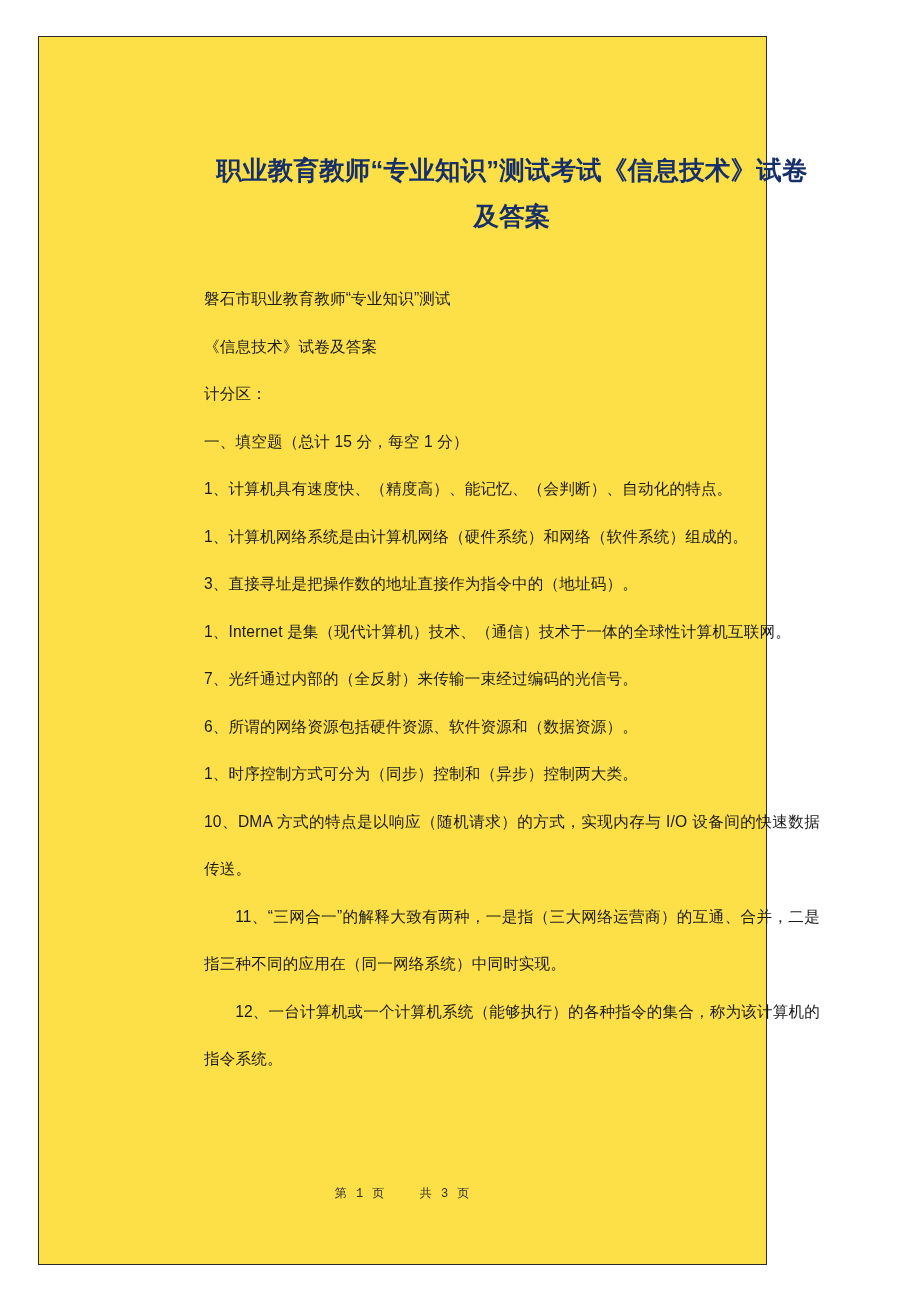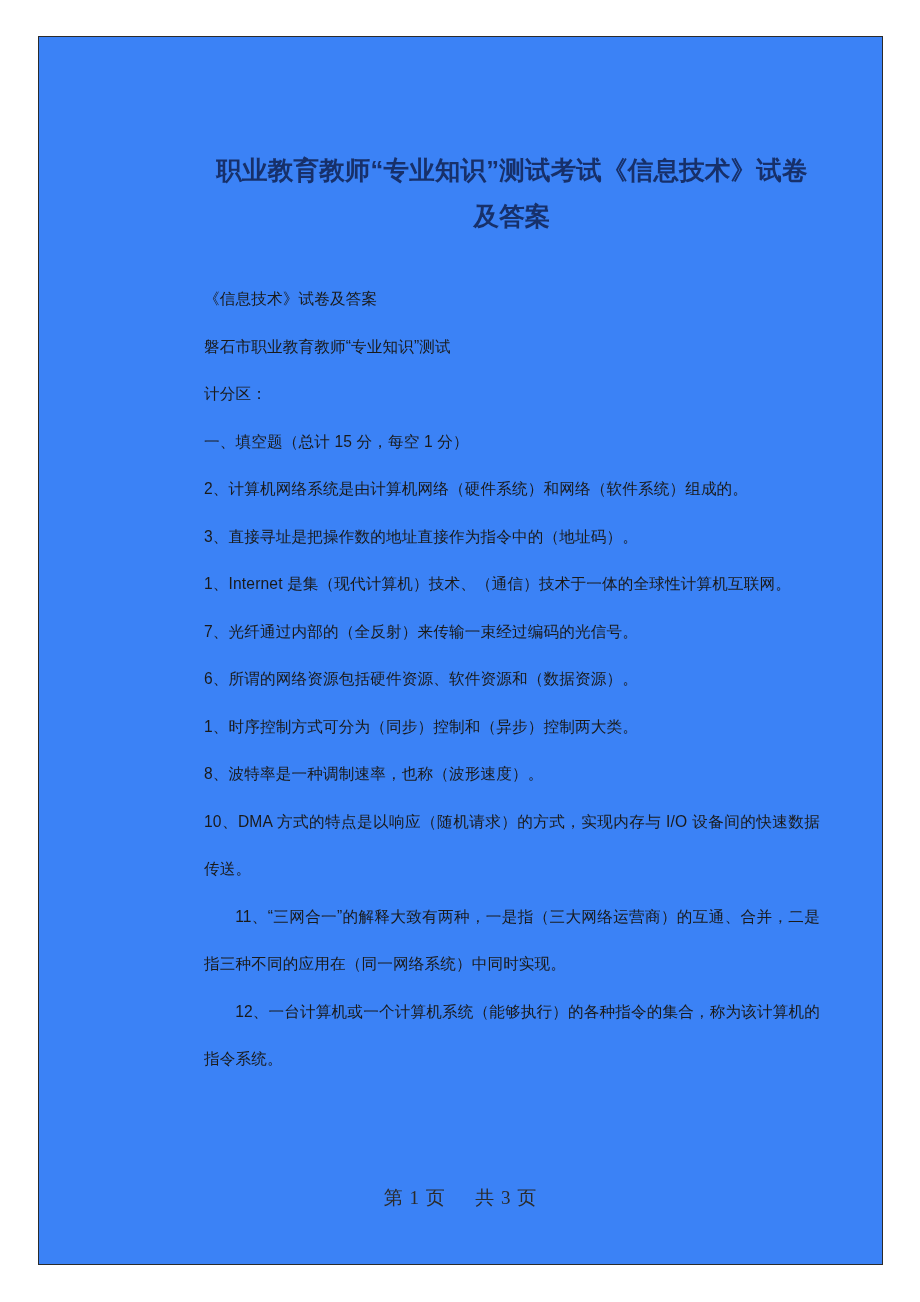--- a/index.html
+++ b/index.html
@@ -13,25 +13,25 @@
     position: relative;
     font-family: "Liberation Sans", "DejaVu Sans", sans-serif;
     overflow: hidden;
   }
 
   
   .page-frame {
     position: absolute;
     left: 38px;
     top: 36px;
-    width: 845px;
+    width: 729px;
     height: 1229px;
     border: 1.6px solid #2b2b2b;
     box-sizing: border-box;
-    background: #3b82f6;
+    background: #fde047;
   }
 
   
   .content {
     position: absolute;
     left: 165px;
     top: 110px;
     width: 616px;
   }
 
@@ -65,64 +65,64 @@
     text-indent: 2em;
   }
 
   
   .footer {
     position: absolute;
     left: 0;
     right: 0;
     top: 1148px;
     text-align: center;
-    font-family: Liberation Serif, serif;
-    font-size: 19px;
+    font-family: Liberation Mono, monospace;
+    font-size: 12px;
     color: #2b2b2b;
     letter-spacing: 1px;
   }
   .footer .sep {
     display: inline-block;
     width: 18px;
   }
 </style>
 </head>
 <body>
 
 <div class="page-frame">
 
   <div class="content">
 
     <h1 class="doc-title">职业教育教师“专业知识”测试考试《信息技术》试卷及答案</h1>
 
     <div class="body-block">
 
+      <p class="para">磐石市职业教育教师“专业知识”测试</p>
+
       <p class="para">《信息技术》试卷及答案</p>
-
-      <p class="para">磐石市职业教育教师“专业知识”测试</p>
 
 
       <p class="para">计分区：</p>
 
       <p class="para">一、填空题（总计 15 分，每空 1 分）</p>
 
+      <p class="para">1、计算机具有速度快、（精度高）、能记忆、（会判断）、自动化的特点。</p>
 
-      <p class="para">2、计算机网络系统是由计算机网络（硬件系统）和网络（软件系统）组成的。</p>
+      <p class="para">1、计算机网络系统是由计算机网络（硬件系统）和网络（软件系统）组成的。</p>
 
       <p class="para">3、直接寻址是把操作数的地址直接作为指令中的（地址码）。</p>
 
       <p class="para">1、Internet 是集（现代计算机）技术、（通信）技术于一体的全球性计算机互联网。</p>
 
       <p class="para">7、光纤通过内部的（全反射）来传输一束经过编码的光信号。</p>
 
       <p class="para">6、所谓的网络资源包括硬件资源、软件资源和（数据资源）。</p>
 
       <p class="para">1、时序控制方式可分为（同步）控制和（异步）控制两大类。</p>
 
-      <p class="para">8、波特率是一种调制速率，也称（波形速度）。</p>
 
 
       <p class="para">10、DMA 方式的特点是以响应（随机请求）的方式，实现内存与 I/O 设备间的快速数据传送。</p>
 
       <p class="para indent">11、“三网合一”的解释大致有两种，一是指（三大网络运营商）的互通、合并，二是指三种不同的应用在（同一网络系统）中同时实现。</p>
 
       <p class="para indent">12、一台计算机或一个计算机系统（能够执行）的各种指令的集合，称为该计算机的指令系统。</p>
 
     </div>
   </div>

